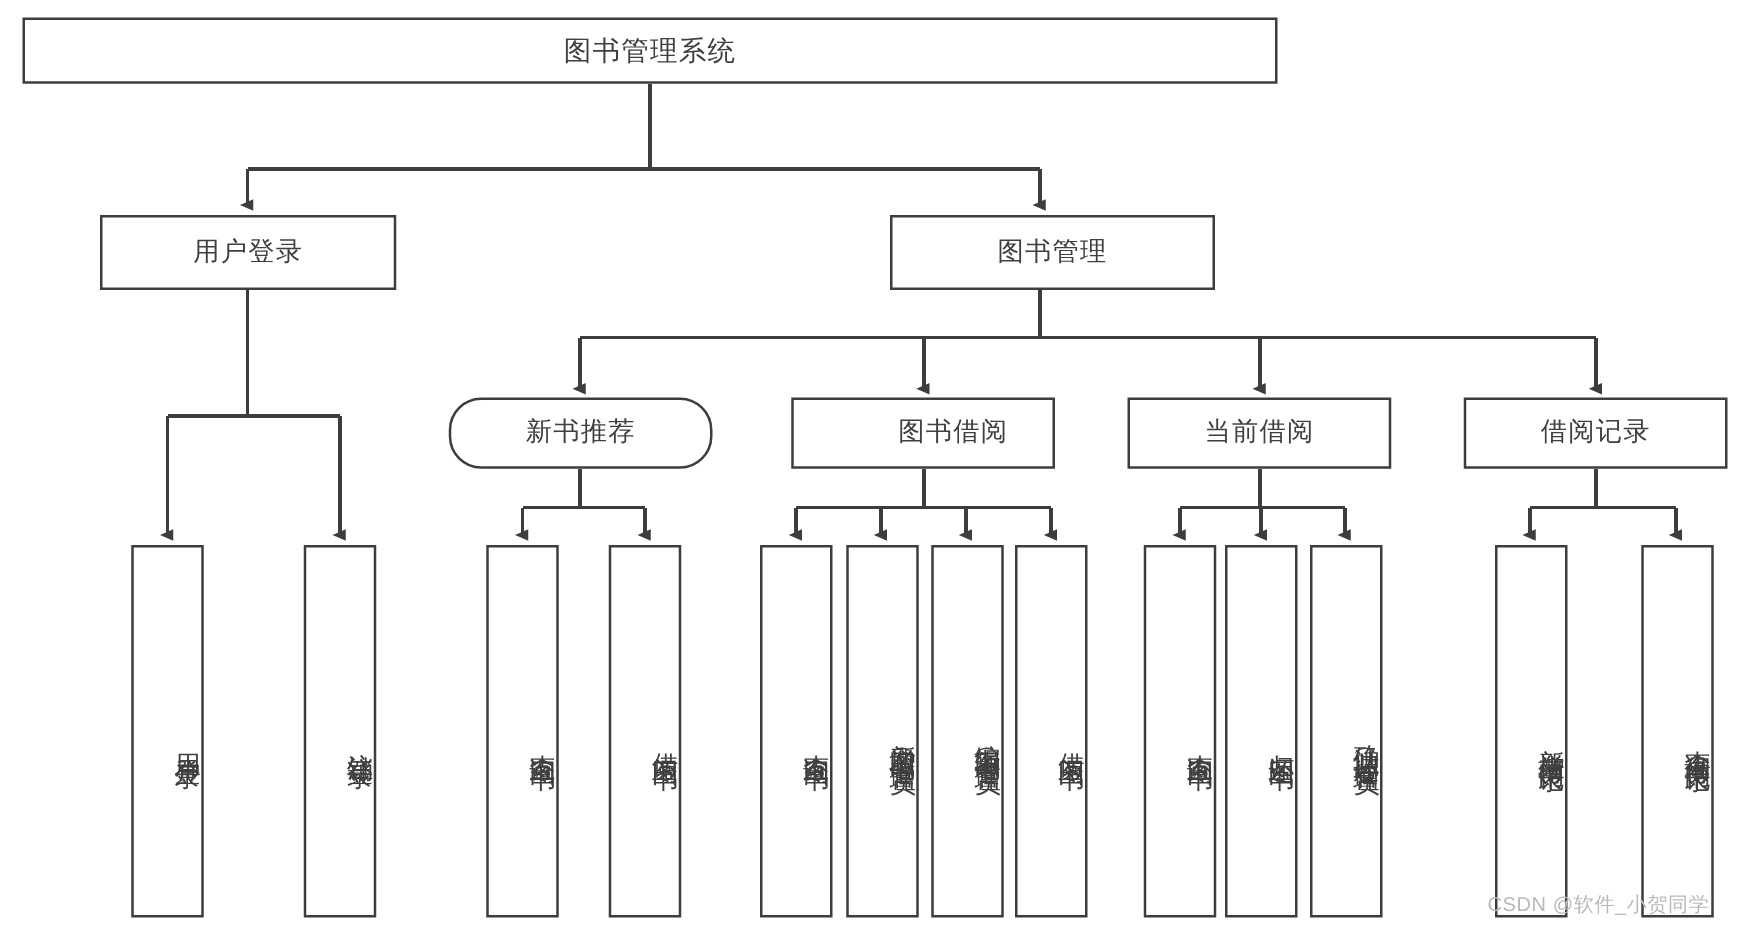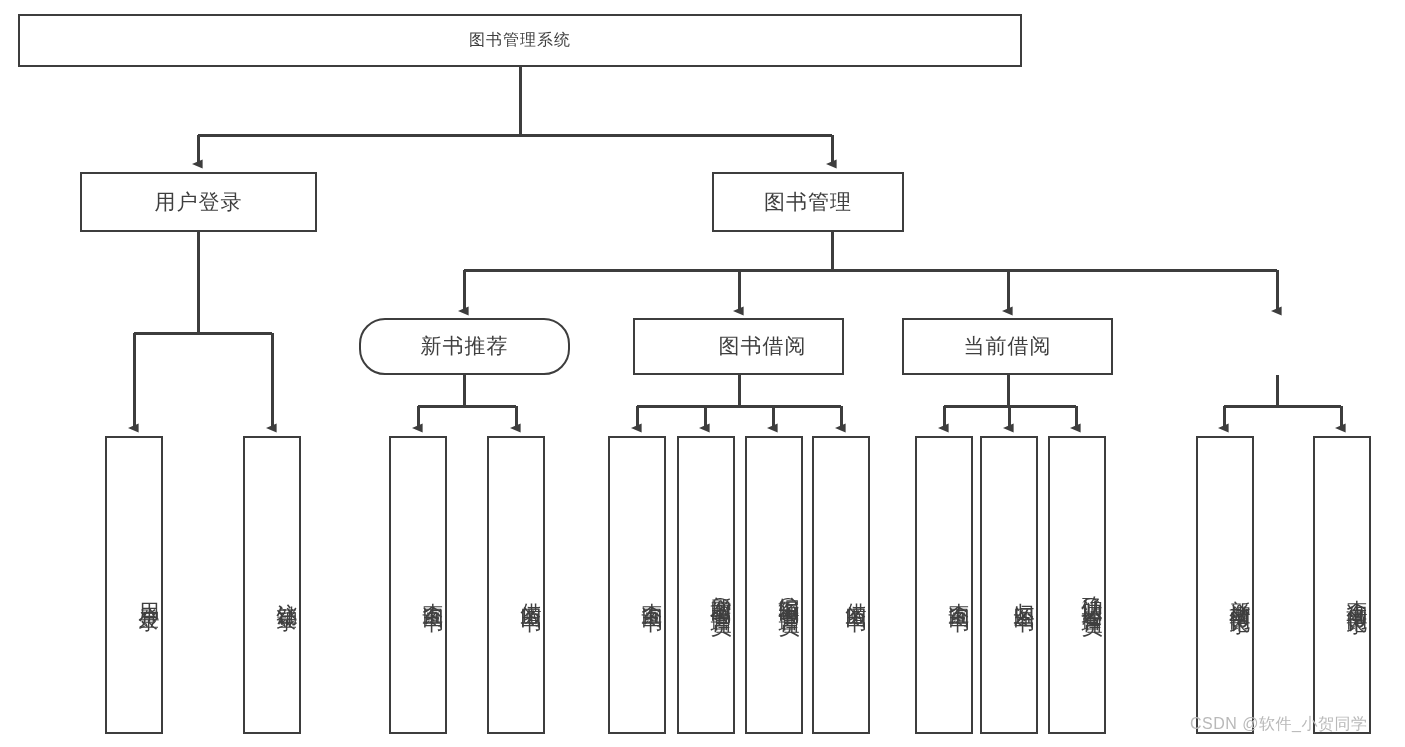--- a/index.html
+++ b/index.html
@@ -15,21 +15,21 @@
     position:absolute;
     box-sizing:border-box;
     background:#ffffff;
     border:2.5px solid #3d3d3d;
     display:flex;align-items:center;justify-content:center;
     color:#3f3f3f;
     text-align:center;
     line-height:1.18;
   }
   .node.h{ font-size:21px; letter-spacing:1px; }
-  .node.root{ font-size:16px; letter-spacing:1px; }
+  .node.root{ font-size:22px; letter-spacing:1px; }
   .node.leaf{
     font-size:21px;
     writing-mode:vertical-rl;
     text-orientation:upright;
     letter-spacing:3px;
     align-items:flex-start;
     justify-content:center;
     padding-top:14px;
   }
   .node.leaf span{display:block;}
@@ -97,32 +97,35 @@
     </g>
   </svg>
 
   <div class="node root" style="left:18px;top:14px;width:1004px;height:53px;">
     <span>图书管理系统</span>
   </div>
 
   <div class="node h" style="left:80px;top:172px;width:237px;height:60px;">
     <span>用户登录</span>
   </div>
-  <div class="node h" style="left:712px;top:172px;width:192px;height:60px;">
+  <div class="node h" style="left:712px;top:172px;width:260px;height:60px;">
     <span>图书管理</span>
   </div>
 
   <div class="node h" style="left:359px;top:318px;width:211px;height:57px;border-radius:26px;">
     <span>新书推荐</span>
   </div>
   <div class="node h" style="left:633px;top:318px;width:211px;height:57px;padding-left:48px;">
     <span>图书借阅</span>
   </div>
   <div class="node h" style="left:902px;top:318px;width:211px;height:57px;">
     <span>当前借阅</span>
+  </div>
+  <div class="node h" style="left:1171px;top:318px;width:211px;height:57px;">
+    <span>借阅记录</span>
   </div>
 
   <div class="node leaf" style="left:105px;top:436px;width:58px;height:298px;">
     <span>用户登录</span>
   </div>
   <div class="node leaf" style="left:243px;top:436px;width:58px;height:298px;">
     <span>注销登录</span>
   </div>
 
   <div class="node leaf" style="left:389px;top:436px;width:58px;height:298px;">

